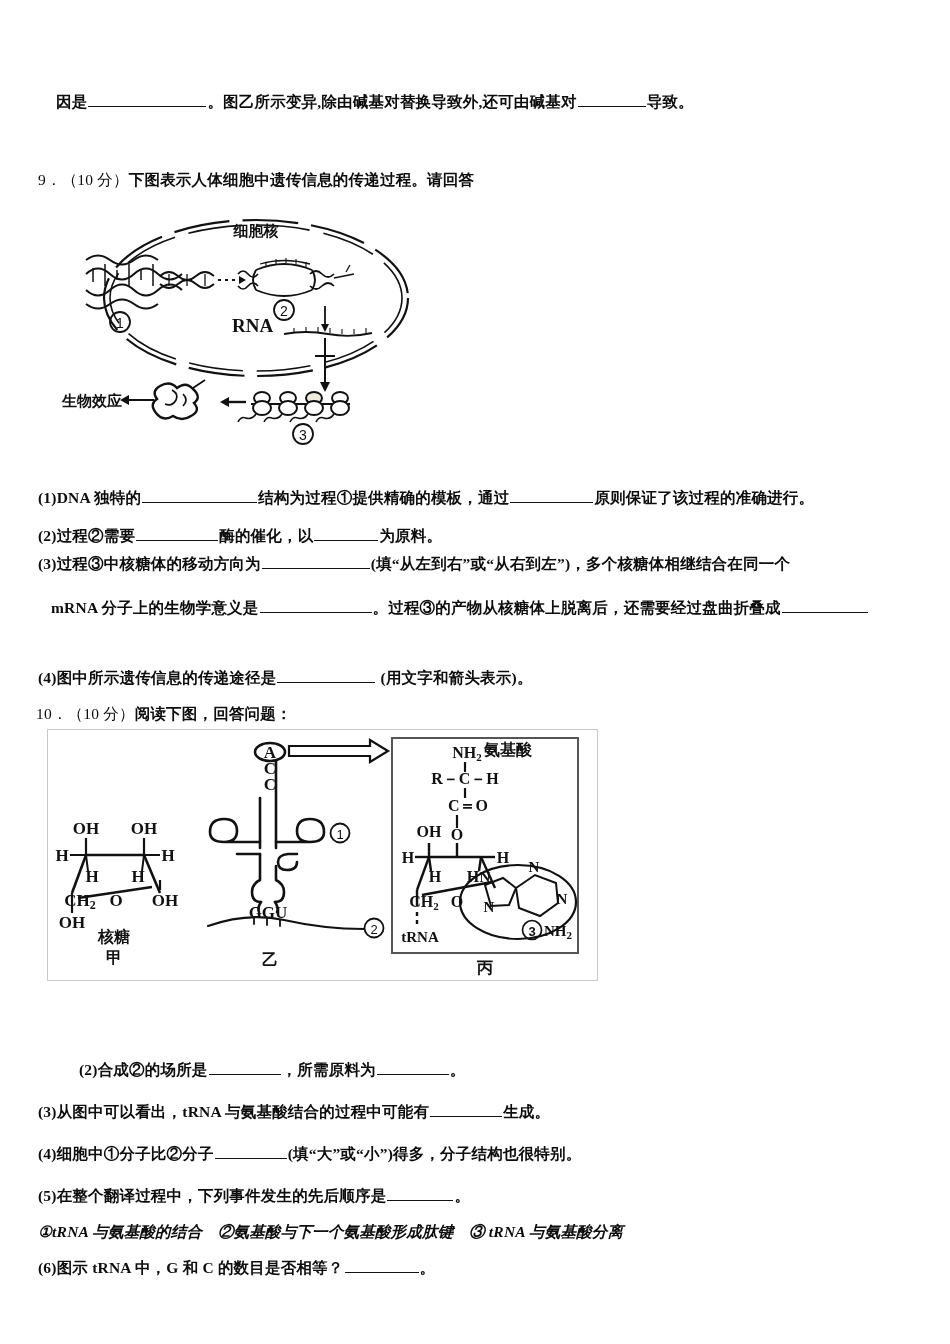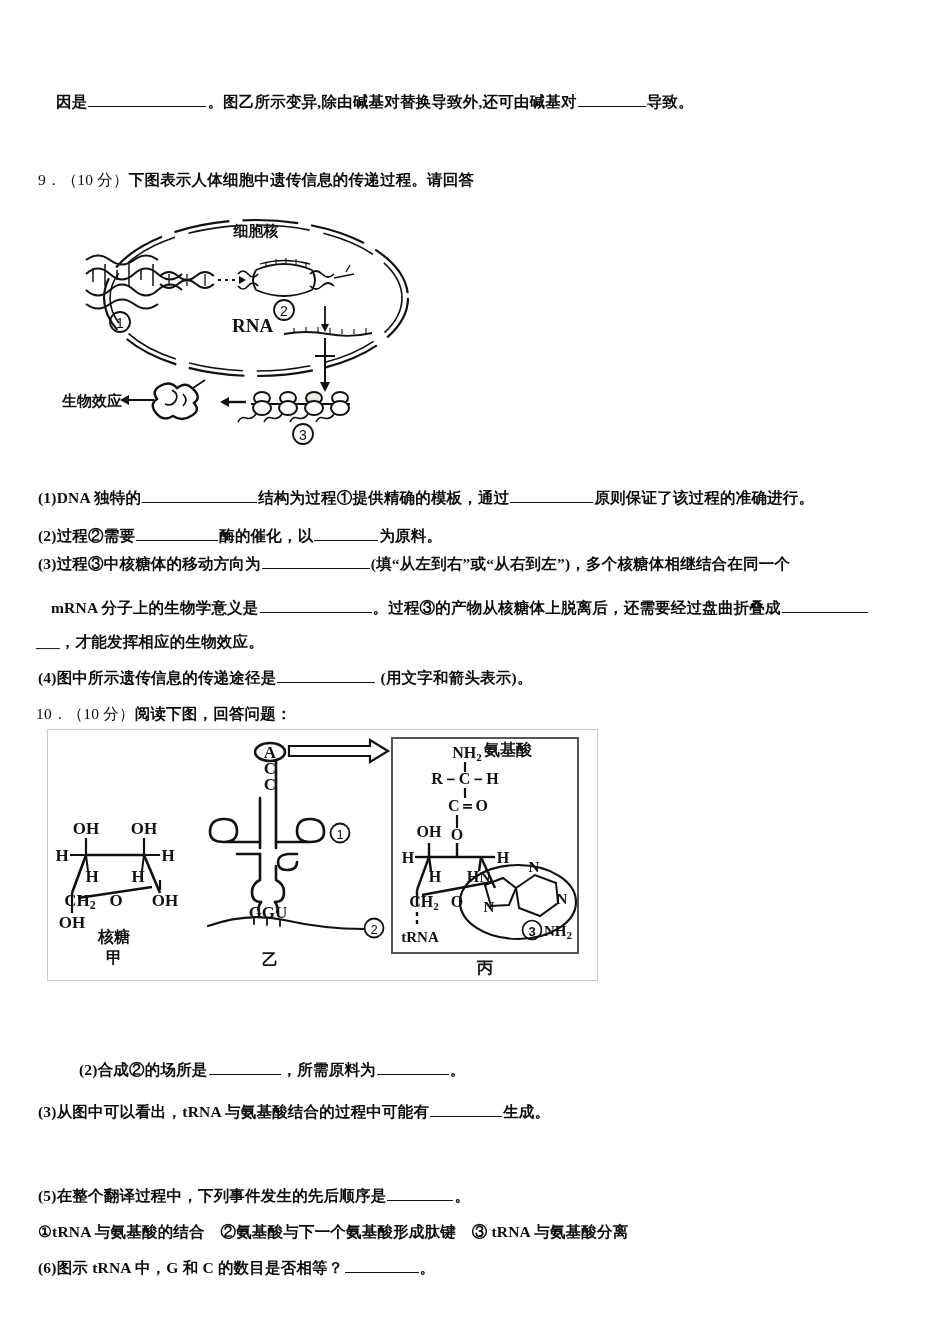--- a/index.html
+++ b/index.html
@@ -238,23 +238,20 @@
   </div>
 
   <div class="qline bold" style="left:38px; top:552px;">
     <span> (3)过程③中核糖体的移动方向为</span><span class="blank" style="width:108px;"></span><span>(填“从左到右”或“从右到左”)，多个核糖体相继结合在同一个</span>
   </div>
 
   <div class="qline bold" style="left:36px; top:596px;margin-left:15px;">
     <span>mRNA 分子上的生物学意义是</span><span class="blank" style="width:112px;"></span><span>。过程③的产物从核糖体上脱离后，还需要经过盘曲折叠成</span><span class="blank" style="width:86px;"></span>
   </div>
 
-  <div class="qline bold" style="left:36px; top:630px;">
-    <span>___，才能发挥相应的生物效应。</span>
-  </div>
 
   <div class="qline bold" style="left:38px; top:666px;">
     <span>(4)图中所示遗传信息的传递途径是</span><span class="blank" style="width:98px;"></span><span> (用文字和箭头表示)。</span>
   </div>
 
   <div class="qline" style="left:36px; top:702px;">
     <span class="num-label">10．</span><span class="num-label">（10 分）</span><span class="bold">阅读下图，回答问题：</span>
   </div>
 
   <div id="fig2">
@@ -415,26 +412,29 @@
 
 
   <div class="qline bold" style="left:38px; top:1058px;margin-left:41px;">
     <span>(2)合成②的场所是</span><span class="blank" style="width:72px;"></span><span>，所需原料为</span><span class="blank" style="width:72px;"></span><span>。</span>
   </div>
 
   <div class="qline bold" style="left:38px; top:1100px;">
     <span>(3)从图中可以看出，tRNA 与氨基酸结合的过程中可能有</span><span class="blank" style="width:72px;"></span><span>生成。</span>
   </div>
 
+  <div class="qline bold" style="left:38px; top:1142px;">
+    <span>(4)细胞中①分子比②分子</span><span class="blank" style="width:72px;"></span><span>(填“大”或“小”)得多，分子结构也很特别。</span>
+  </div>
 
   <div class="qline bold" style="left:38px; top:1184px;font-family:Liberation Serif, serif;">
     <span>(5)在整个翻译过程中，下列事件发生的先后顺序是</span><span class="blank" style="width:66px;"></span><span>。</span>
   </div>
 
-  <div class="qline bold" style="left:38px; top:1220px;">
+  <div class="qline bold" style="left:38px; top:1220px;font-style:italic;">
     <span>①tRNA 与氨基酸的结合　②氨基酸与下一个氨基酸形成肽键　③ tRNA 与氨基酸分离</span>
   </div>
 
   <div class="qline bold" style="left:38px; top:1256px;">
     <span>(6)图示 tRNA 中，G 和 C 的数目是否相等？</span><span class="blank" style="width:74px;"></span><span>。</span>
   </div>
 
 </div>
 
 </body></html>

